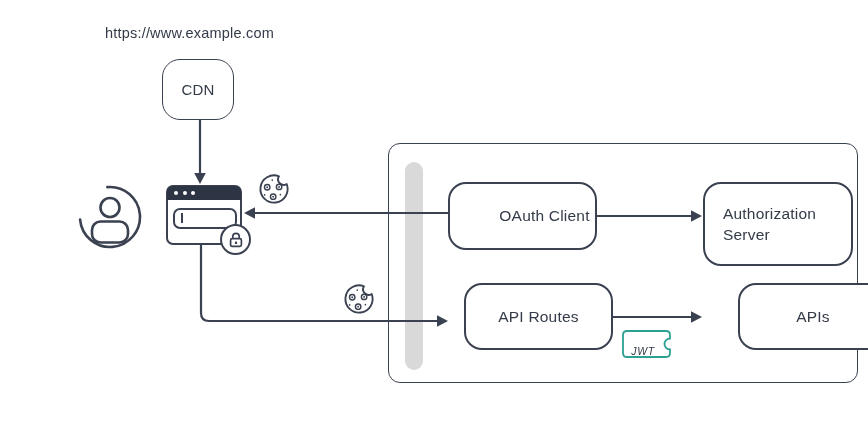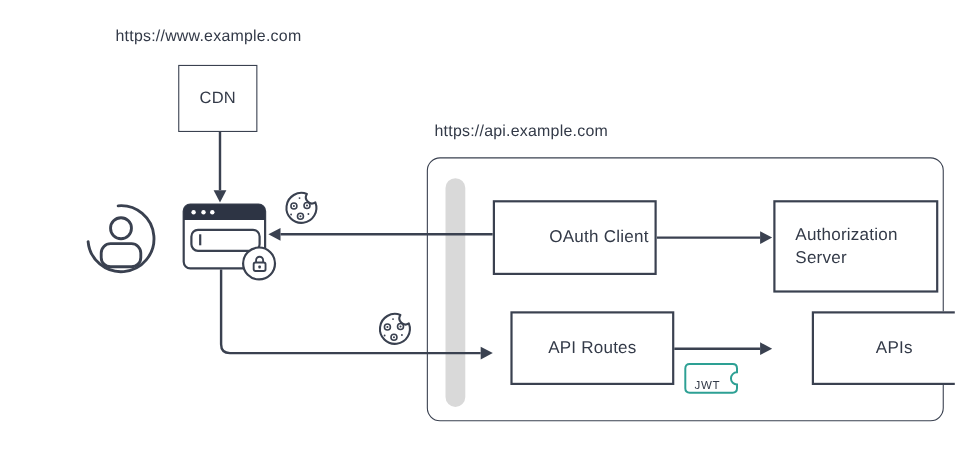--- a/index.html
+++ b/index.html
@@ -19,21 +19,21 @@
   .url-label{font-size:14.5px;letter-spacing:.2px;color:var(--text);white-space:nowrap;}
   .arrows{position:absolute;left:0;top:0;z-index:5;}
   .arrows line,.arrows path{stroke:var(--stroke);stroke-width:2.2;fill:none;}
   .arrows polygon{fill:var(--stroke);stroke:none;}
   
   .api-container{left:340px;top:143px;width:470px;height:240px;border:1.6px solid var(--stroke);
     border-radius:12px;box-sizing:border-box;z-index:1;background:transparent;}
   .gray-bar{left:357px;top:162px;width:18px;height:208px;background:var(--graybar);
     border-radius:9px;z-index:2;}
   
-  .node{border:2px solid var(--stroke);border-radius:0;background:#fff;box-sizing:border-box;
+  .node{border:2px solid var(--stroke);border-radius:18px;background:#fff;box-sizing:border-box;
     display:flex;align-items:center;justify-content:center;font-size:15.5px;
     letter-spacing:.2px;z-index:6;color:var(--text);}
   .node.left-align{justify-content:flex-start;padding-left:18px;padding-right:14px;
     line-height:21px;text-align:left;}
   .cdn-node{left:114px;top:59px;width:72px;height:61px;border-width:1.8px;font-size:15px;}
   .oauth-node{left:400px;top:182px;width:149px;height:68px;padding-left:44px;}
   .auth-node{left:655px;top:182px;width:150px;height:84px;}
   .routes-node{left:416px;top:283px;width:149px;height:67px;}
   .apis-node{left:690px;top:283px;width:150px;height:67px;align-items:center;}
   
@@ -50,21 +50,21 @@
     border-radius:50%;background:#fff;box-sizing:border-box;z-index:7;
     display:flex;align-items:center;justify-content:center;}
   
   .icon{z-index:7;}
   .icon svg{display:block;}
   
   .jwt-ticket{left:573px;top:329px;width:51px;height:30px;z-index:7;}
   .jwt-ticket svg{position:absolute;left:0;top:0;}
   .jwt-label{position:absolute;left:2px;top:2px;width:40px;height:40px;display:flex;
     align-items:center;justify-content:center;font-size:10.5px;letter-spacing:.6px;
-    color:var(--text);}
+    color:var(--text);font-style:italic;}
 </style>
 </head>
 <body>
 
 <div class="canvas">
 
   <svg class="arrows" width="868" height="422" viewBox="0 0 868 422">
     <g>
       <line x1="152" y1="120" x2="152" y2="173"></line>
       <polygon points="152,184 146.2,173 157.8,173"></polygon>
@@ -143,21 +143,20 @@
       <circle cx="26" cy="17.5" r="3.2" fill="none" stroke="#3a4150" stroke-width="1.7"></circle>
       <circle cx="26" cy="17.5" r="1.1" fill="#3a4150"></circle>
       <circle cx="19" cy="29" r="3.2" fill="none" stroke="#3a4150" stroke-width="1.7"></circle>
       <circle cx="19" cy="29" r="1.1" fill="#3a4150"></circle>
       <circle cx="18" cy="9.5" r="1" fill="#3a4150"></circle>
       <circle cx="9" cy="27" r="1" fill="#3a4150"></circle>
       <circle cx="27.5" cy="26.5" r="1" fill="#3a4150"></circle>
     </svg>
   </div>
 
-  <div class="abs url-label" style="left:347px;top:112px;">https://api.example.com</div>
 
   <div class="abs api-container"></div>
   <div class="abs gray-bar"></div>
 
   <div class="abs node oauth-node">
     <span>OAuth Client</span>
   </div>
   <div class="abs node auth-node left-align">
     <span>Authorization Server</span>
   </div>

